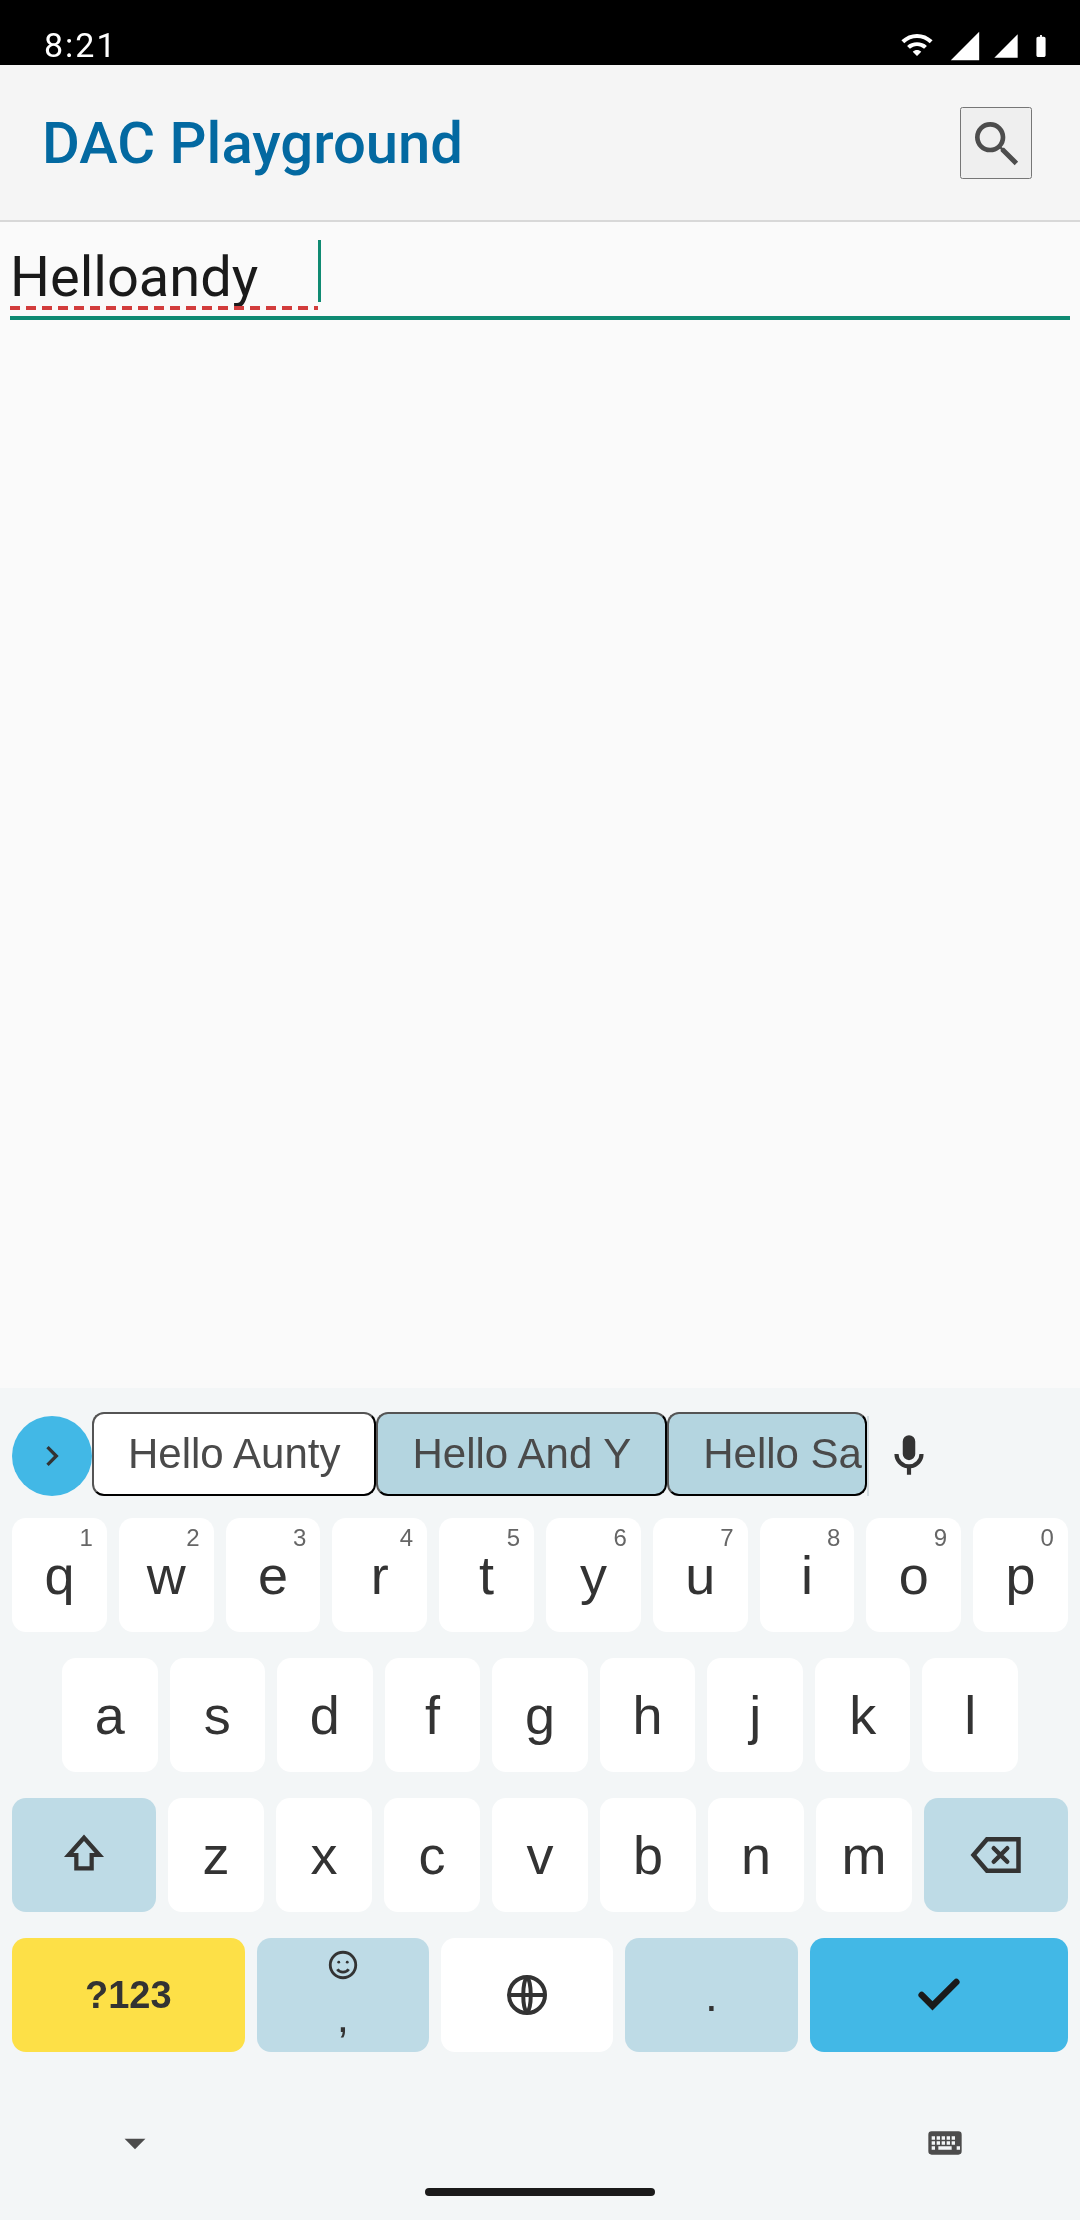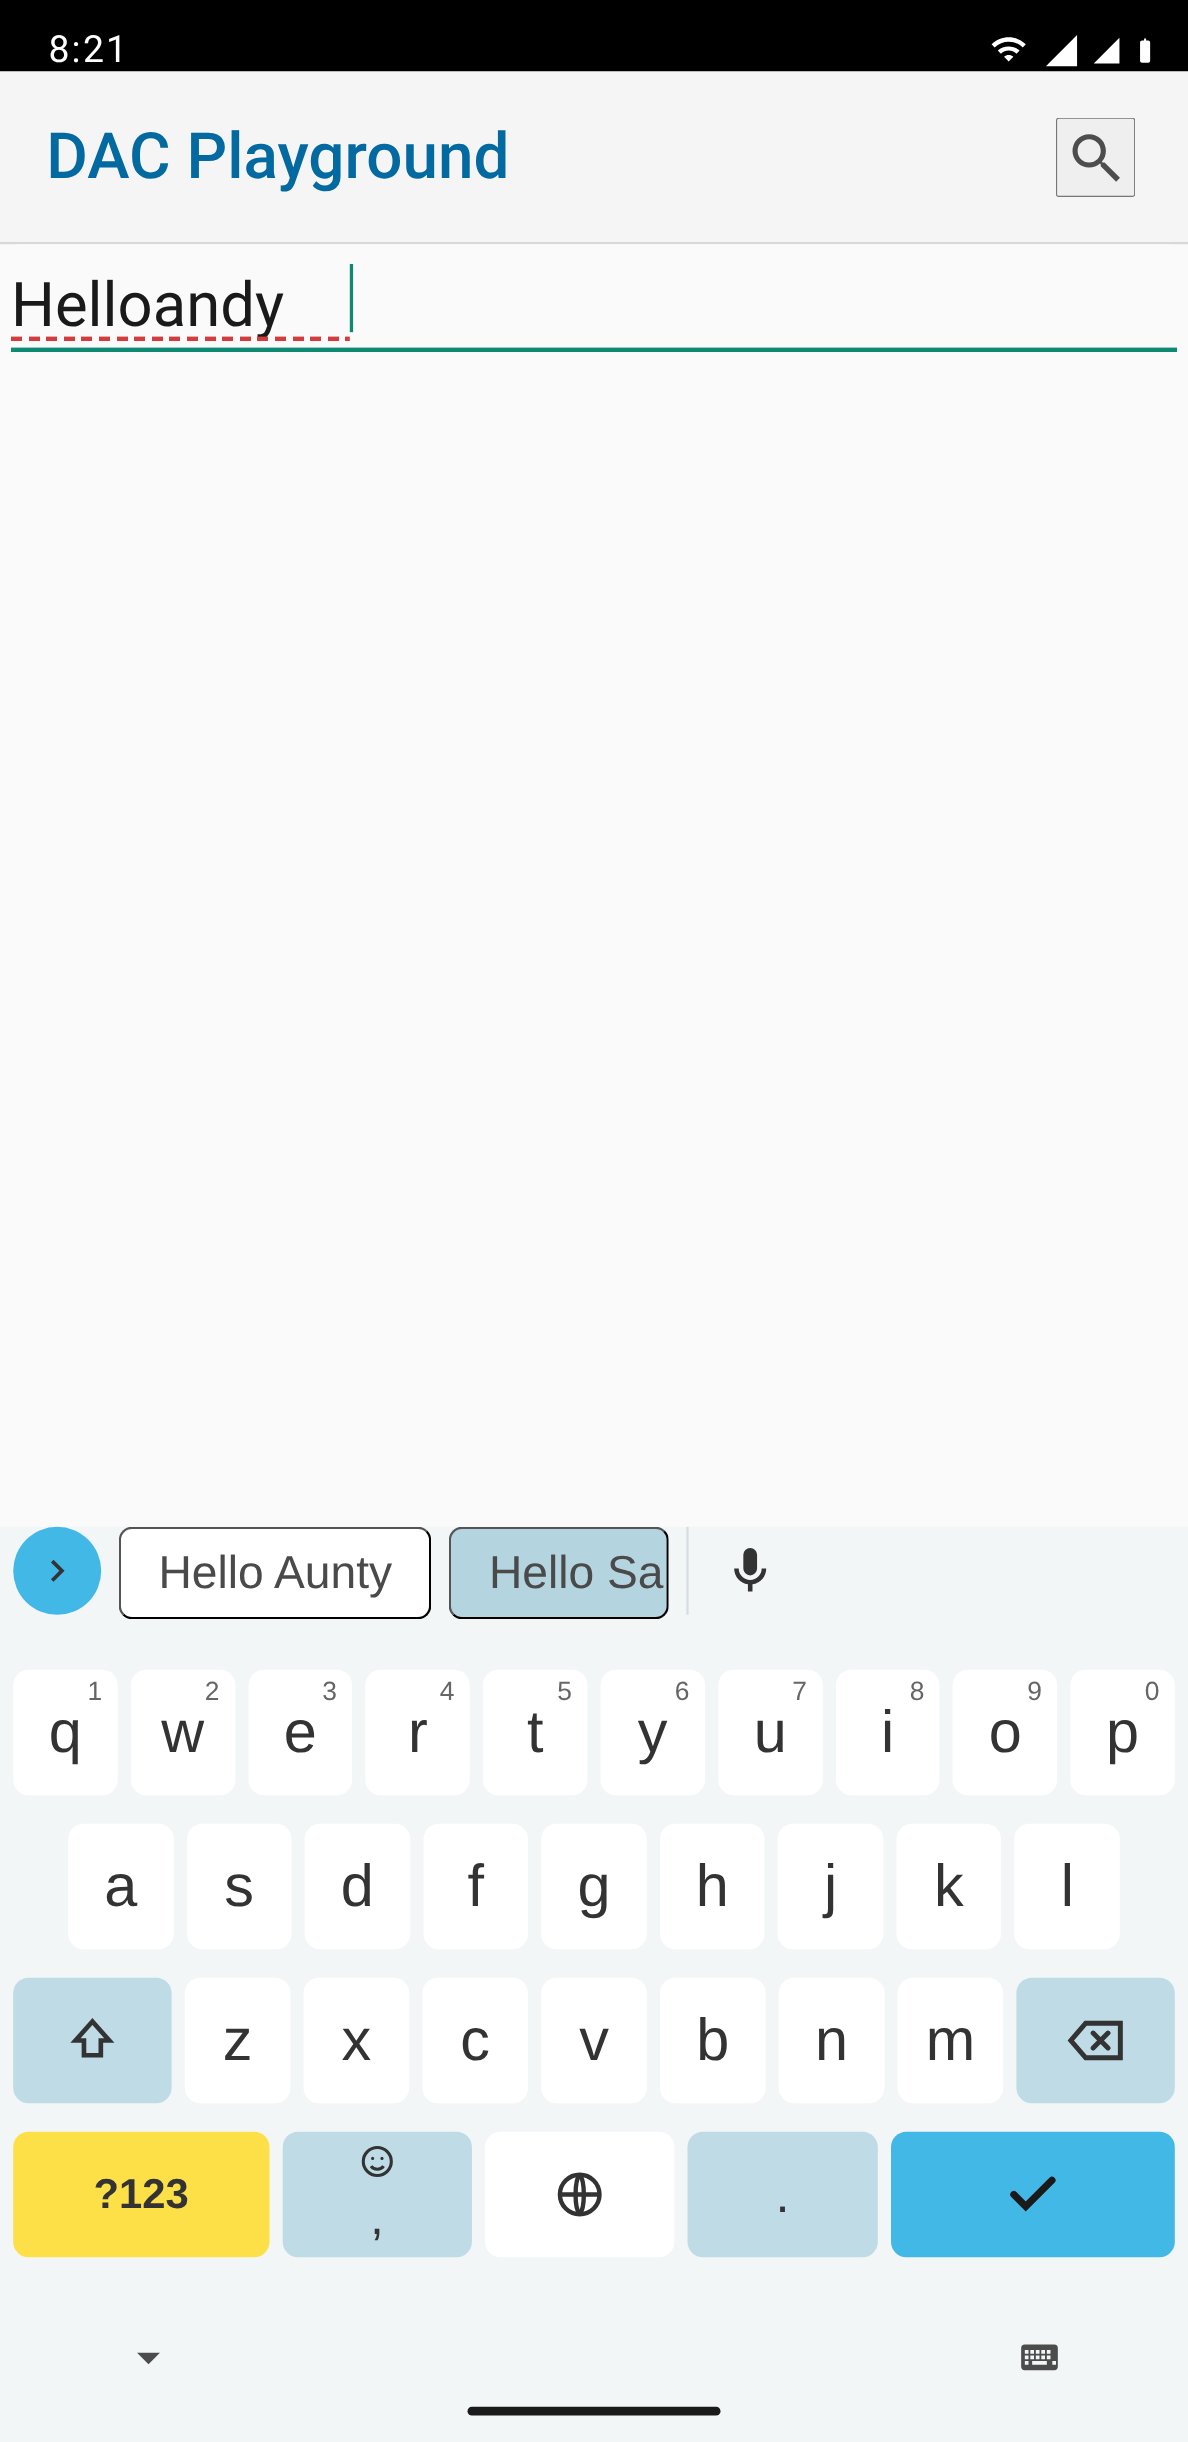--- a/index.html
+++ b/index.html
@@ -106,22 +106,21 @@
     position: absolute;
     left: 0;
     right: 0;
     top: 1388px;
     bottom: 0;
     background: #f3f6f7;
   }
   .candidates {
     height: 108px;
     display: flex;
-    align-items: flex-start;
-    gap: 16px;
+    align-items: flex-end;
     padding: 0 12px;
     position: relative;
   }
   .cand-btn-round {
     width: 80px;
     height: 80px;
     border-radius: 50%;
     background: #42b8e6;
     display: flex;
     align-items: center;
@@ -286,20 +285,23 @@
 
   <div class="candidates">
     <button class="cand-btn-round">
       <svg width="40" height="40" viewBox="0 0 24 24">
           <path d="M8.59 16.59L10 18l6-6-6-6-1.41 1.41L13.17 12z"></path>
         </svg>
     </button>
     <button class="chip chip-white">
       <span>Hello Aunty</span>
     </button>
+    <button class="chip chip-sel">
+      <span>Hello And Y</span>
+    </button>
     <button class="chip chip-sel chip-clip" style="max-width:200px">
       <span>Hello Sa</span>
     </button>
     <div class="cand-sep"></div>
     <button class="mic-btn">
       <svg width="50" height="50" viewBox="0 0 24 24" fill="#333">
         <path d="M12 14a3 3 0 003-3V5a3 3 0 00-6 0v6a3 3 0 003 3zm5-3a5 5 0 01-10 0H5a7 7 0 006 6.92V21h2v-3.08A7 7 0 0019 11h-2z"></path>
       </svg>
     </button>
   </div>

